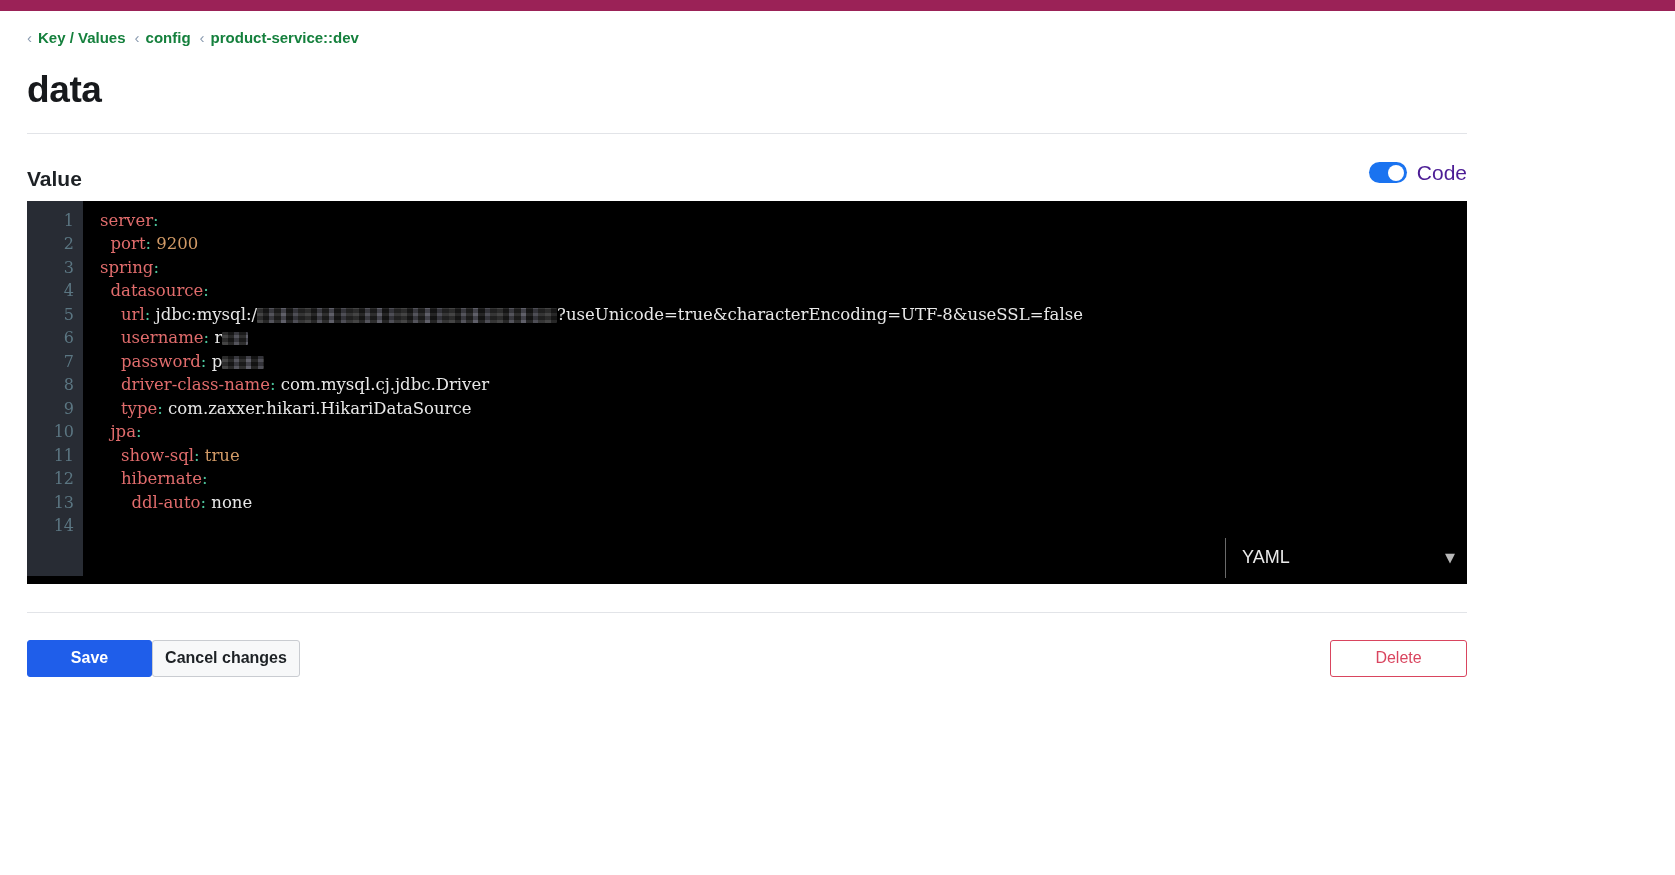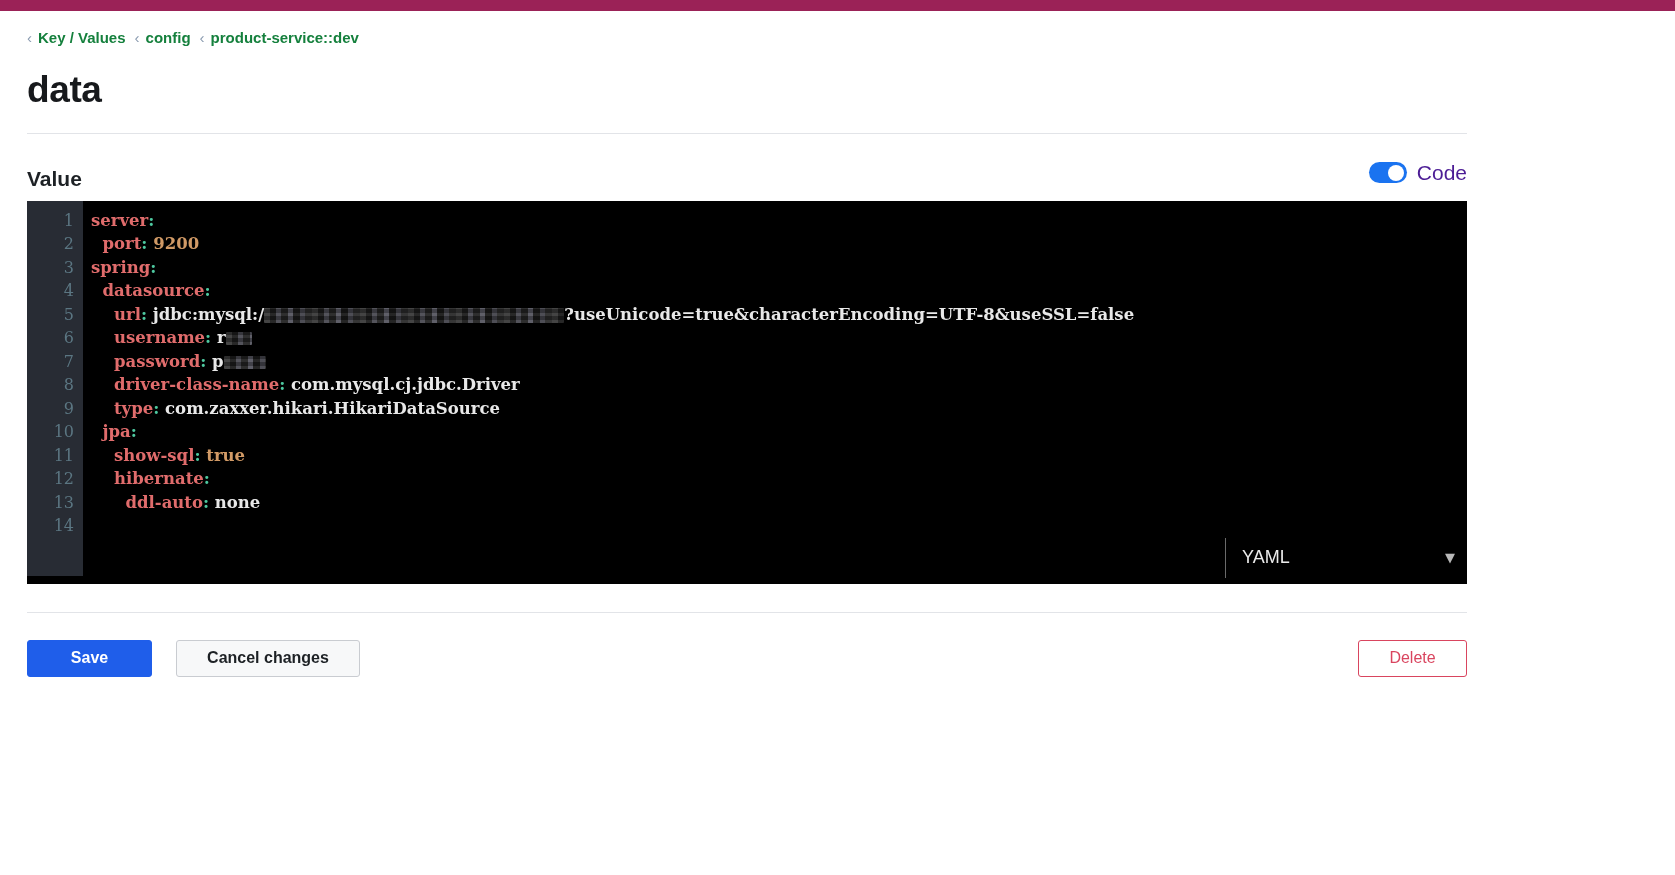--- a/index.html
+++ b/index.html
@@ -130,23 +130,22 @@
     padding-right: 9px;
     color: #5b7682;
     font-size: 16px;
     font-family: "DejaVu Serif", "Liberation Serif", serif;
     user-select: none;
   }
   #code {
     position: absolute;
     left: 56px; top: 0;
     right: 0;
-    padding: 8px 0 0 8px;
+    padding: 8px 0 0 17px;
     white-space: pre;
-    font-weight: bold;
   }
   .cline {
     height: 23.5px;
     line-height: 23.5px;
     font-size: 16.5px;
     font-family: "DejaVu Serif", "Liberation Serif", serif;
     white-space: pre;
     color: #e6e6e6;
   }
   .k   { color: #e06c6c; }   
@@ -231,27 +230,27 @@
   #save-btn {
     background: #1f5eea;
     color: #ffffff;
     border: 1px solid #1f5eea;
     width: 125px; height: 37px;
   }
   #cancel-btn {
     background: #f7f8f9;
     color: #1d2125;
     border: 1px solid #c9ccd1;
-    width: 184px; height: 37px; margin-left: 24px;
+    width: 148px; height: 37px;
   }
   #delete-btn {
     background: #ffffff;
     color: #d9455f;
     border: 1px solid #d9455f;
-    width: 109px; height: 37px;
+    width: 137px; height: 37px;
     font-weight: 400;
     font-size: 16px;
   }
 </style>
 </head>
 <body>
 
 <div id="topbar"></div>
 
 <div id="page">

